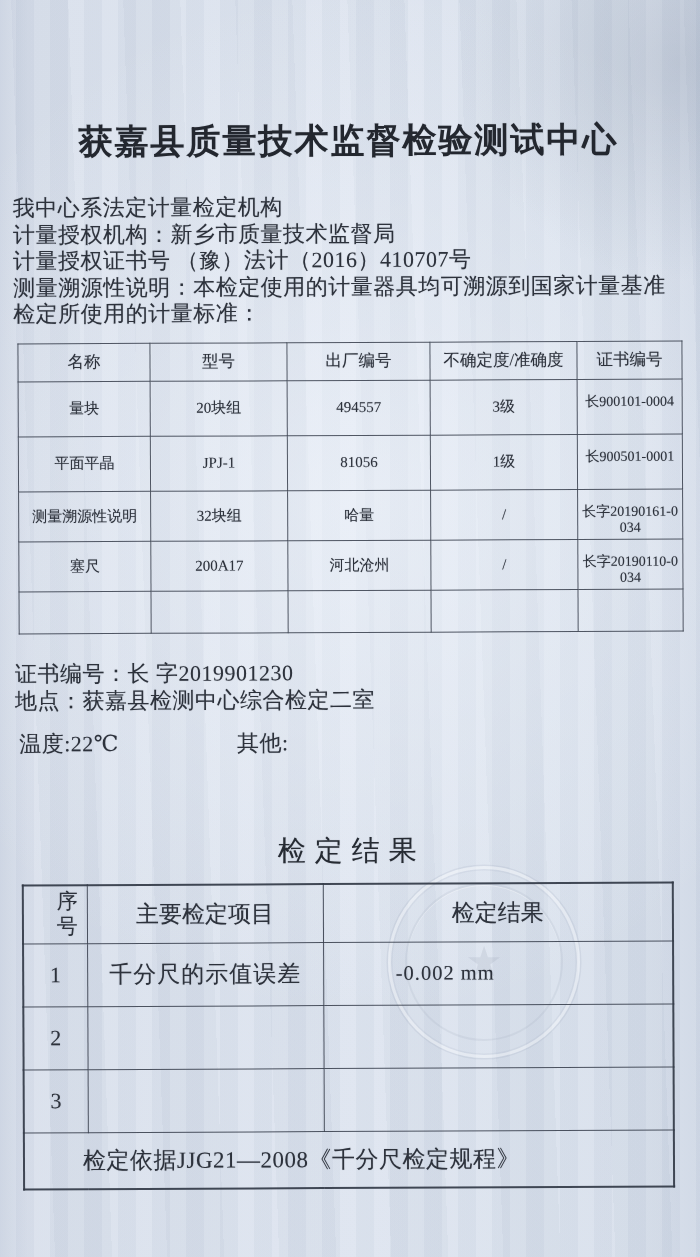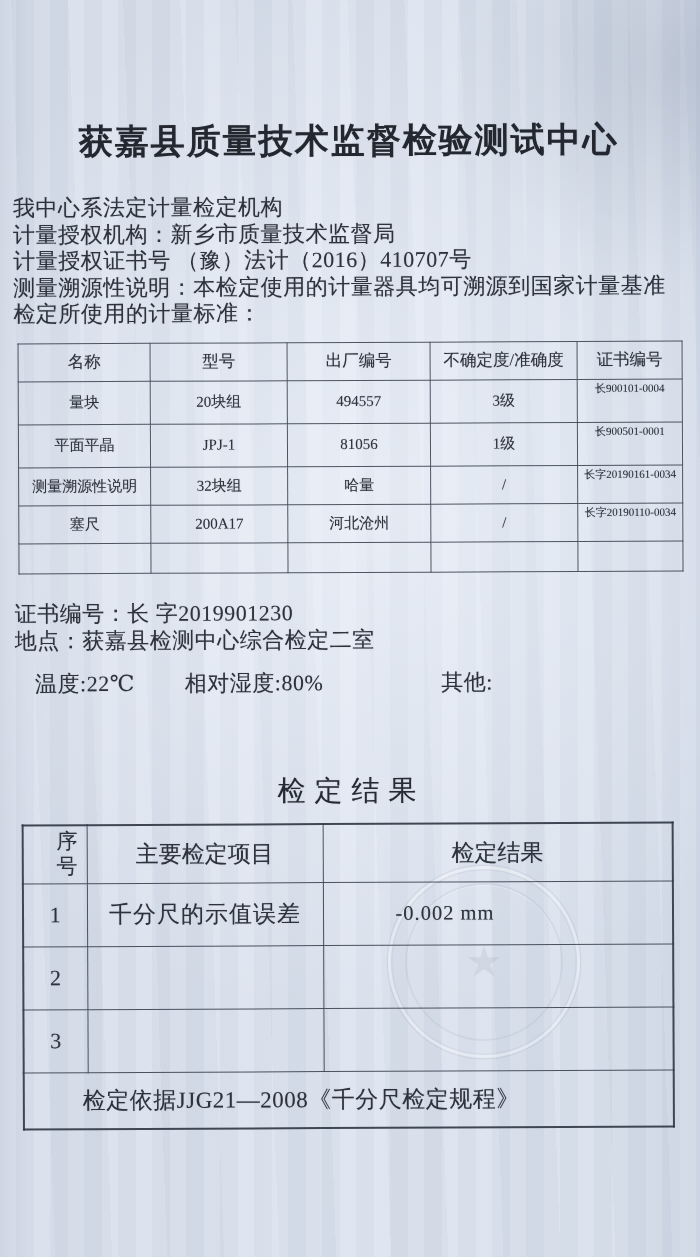--- a/index.html
+++ b/index.html
@@ -38,28 +38,28 @@
     overflow:hidden;
   }
   .standards th{font-size:16.5px;height:37px;}
   .standards td{font-size:15px;}
   .standards tbody tr:nth-child(1) td{height:40px;}
   .standards tbody tr:nth-child(2) td{height:40px;}
   .standards tbody tr:nth-child(3) td{height:35px;}
   .standards tbody tr:nth-child(4) td{height:35px;}
   .standards tbody tr:nth-child(5) td{height:27px;}
   .standards td.certno{
-    font-size:11px;line-height:1.2;vertical-align:top;
-    padding-top:2px;word-break:break-all;
+    font-size:14px;line-height:1.2;vertical-align:top;
+    padding-top:14px;word-break:break-all;
   }
   
   .certinfo{margin:26px 14px 0 14px;}
   .certinfo p{margin:0;font-size:22px;line-height:27px;letter-spacing:0.5px;}
   .env{display:flex;align-items:baseline;}
-  .env .temp{margin-left:20px;}
+  .env .temp{margin-left:4px;}
   .env .hum{margin-left:50px;}
   .env .other{margin-left:118px;margin-top:16px;}
   
   h2.results-title{
     margin:76px 0 0 0;text-align:center;
     font-size:28px;font-weight:500;letter-spacing:9px;color:#262b33;
   }
   .results{width:652px;margin:13px 24px 0 20px;border:2.6px solid rgba(50,57,70,0.92);}
   .results th,.results td{
     border:1.7px solid rgba(55,62,75,0.88);
@@ -169,21 +169,20 @@
         <td class="certno"></td>
       </tr>
     </tbody>
   </table>
 
   <div class="certinfo">
     <p>证书编号：长 字2019901230</p>
     <p>地点：获嘉县检测中心综合检定二室</p>
     <p class="env">
       <span class="temp">温度:22℃</span>
-      <span class="hum">相对湿度:80%</span>
       <span class="other">其他:</span>
     </p>
   </div>
 
   <h2 class="results-title">检定结果</h2>
 
   <table class="results">
     <colgroup>
       <col class="c-seq">
         <col class="c-item">

